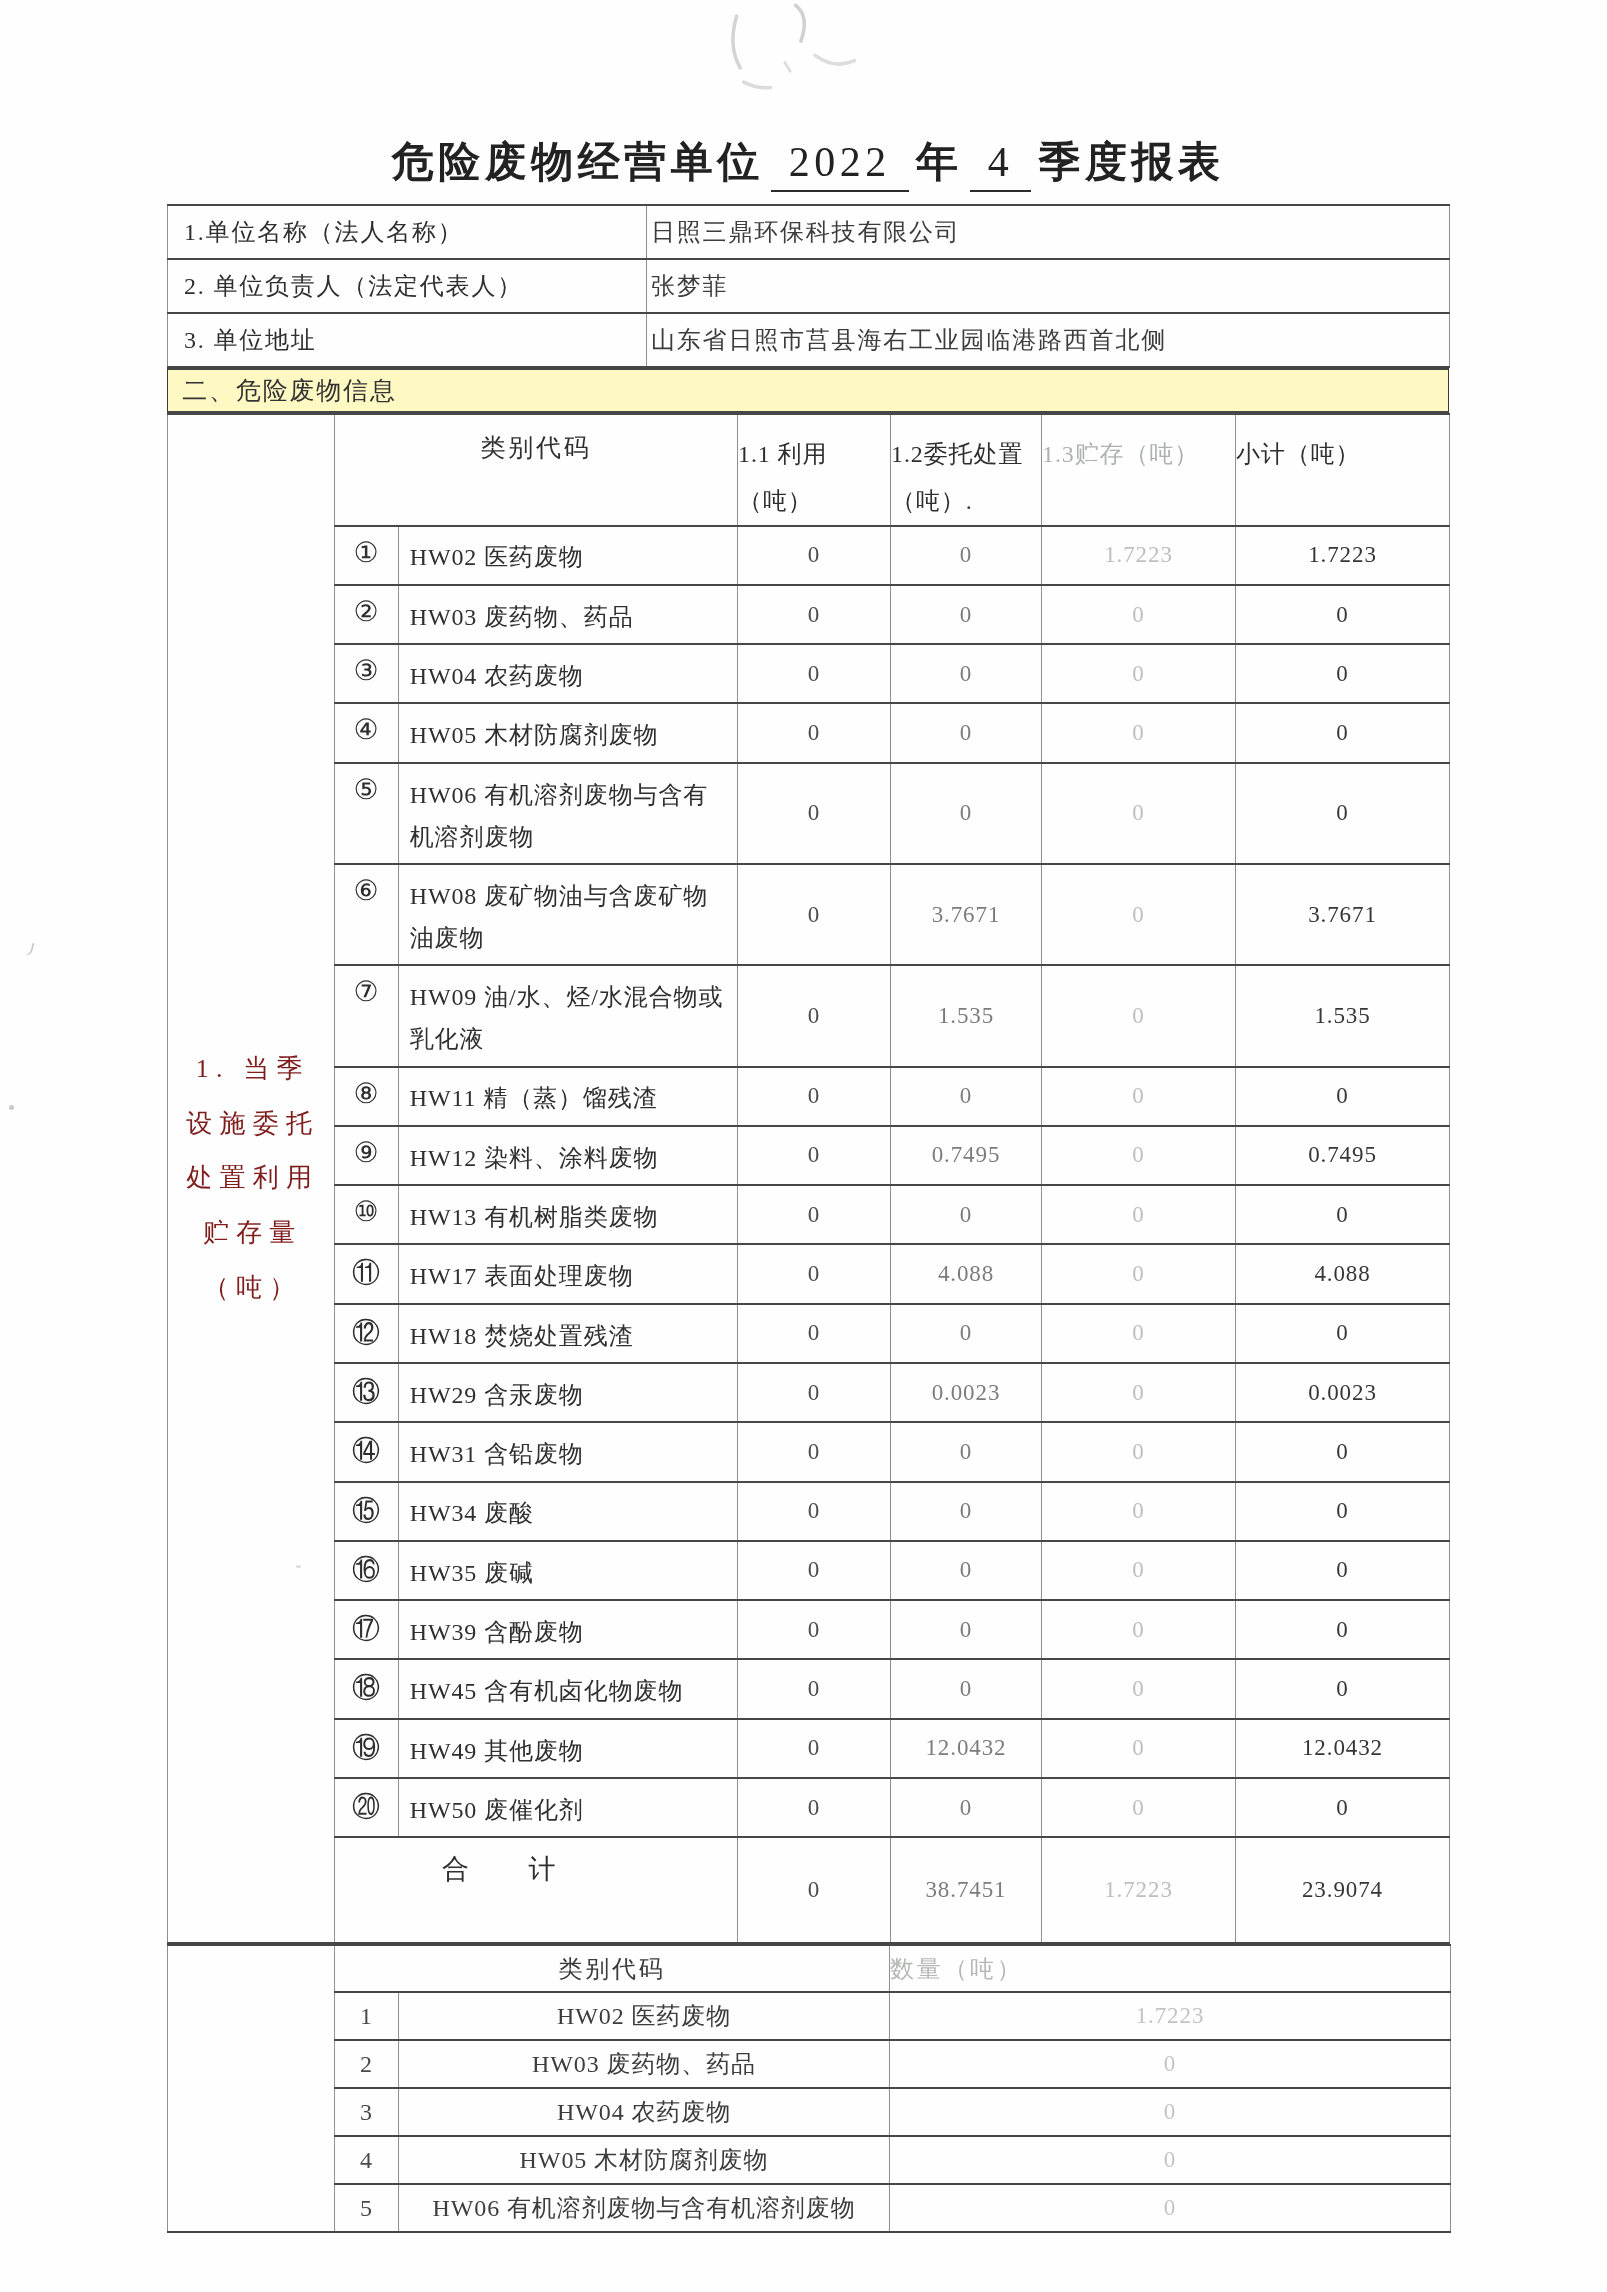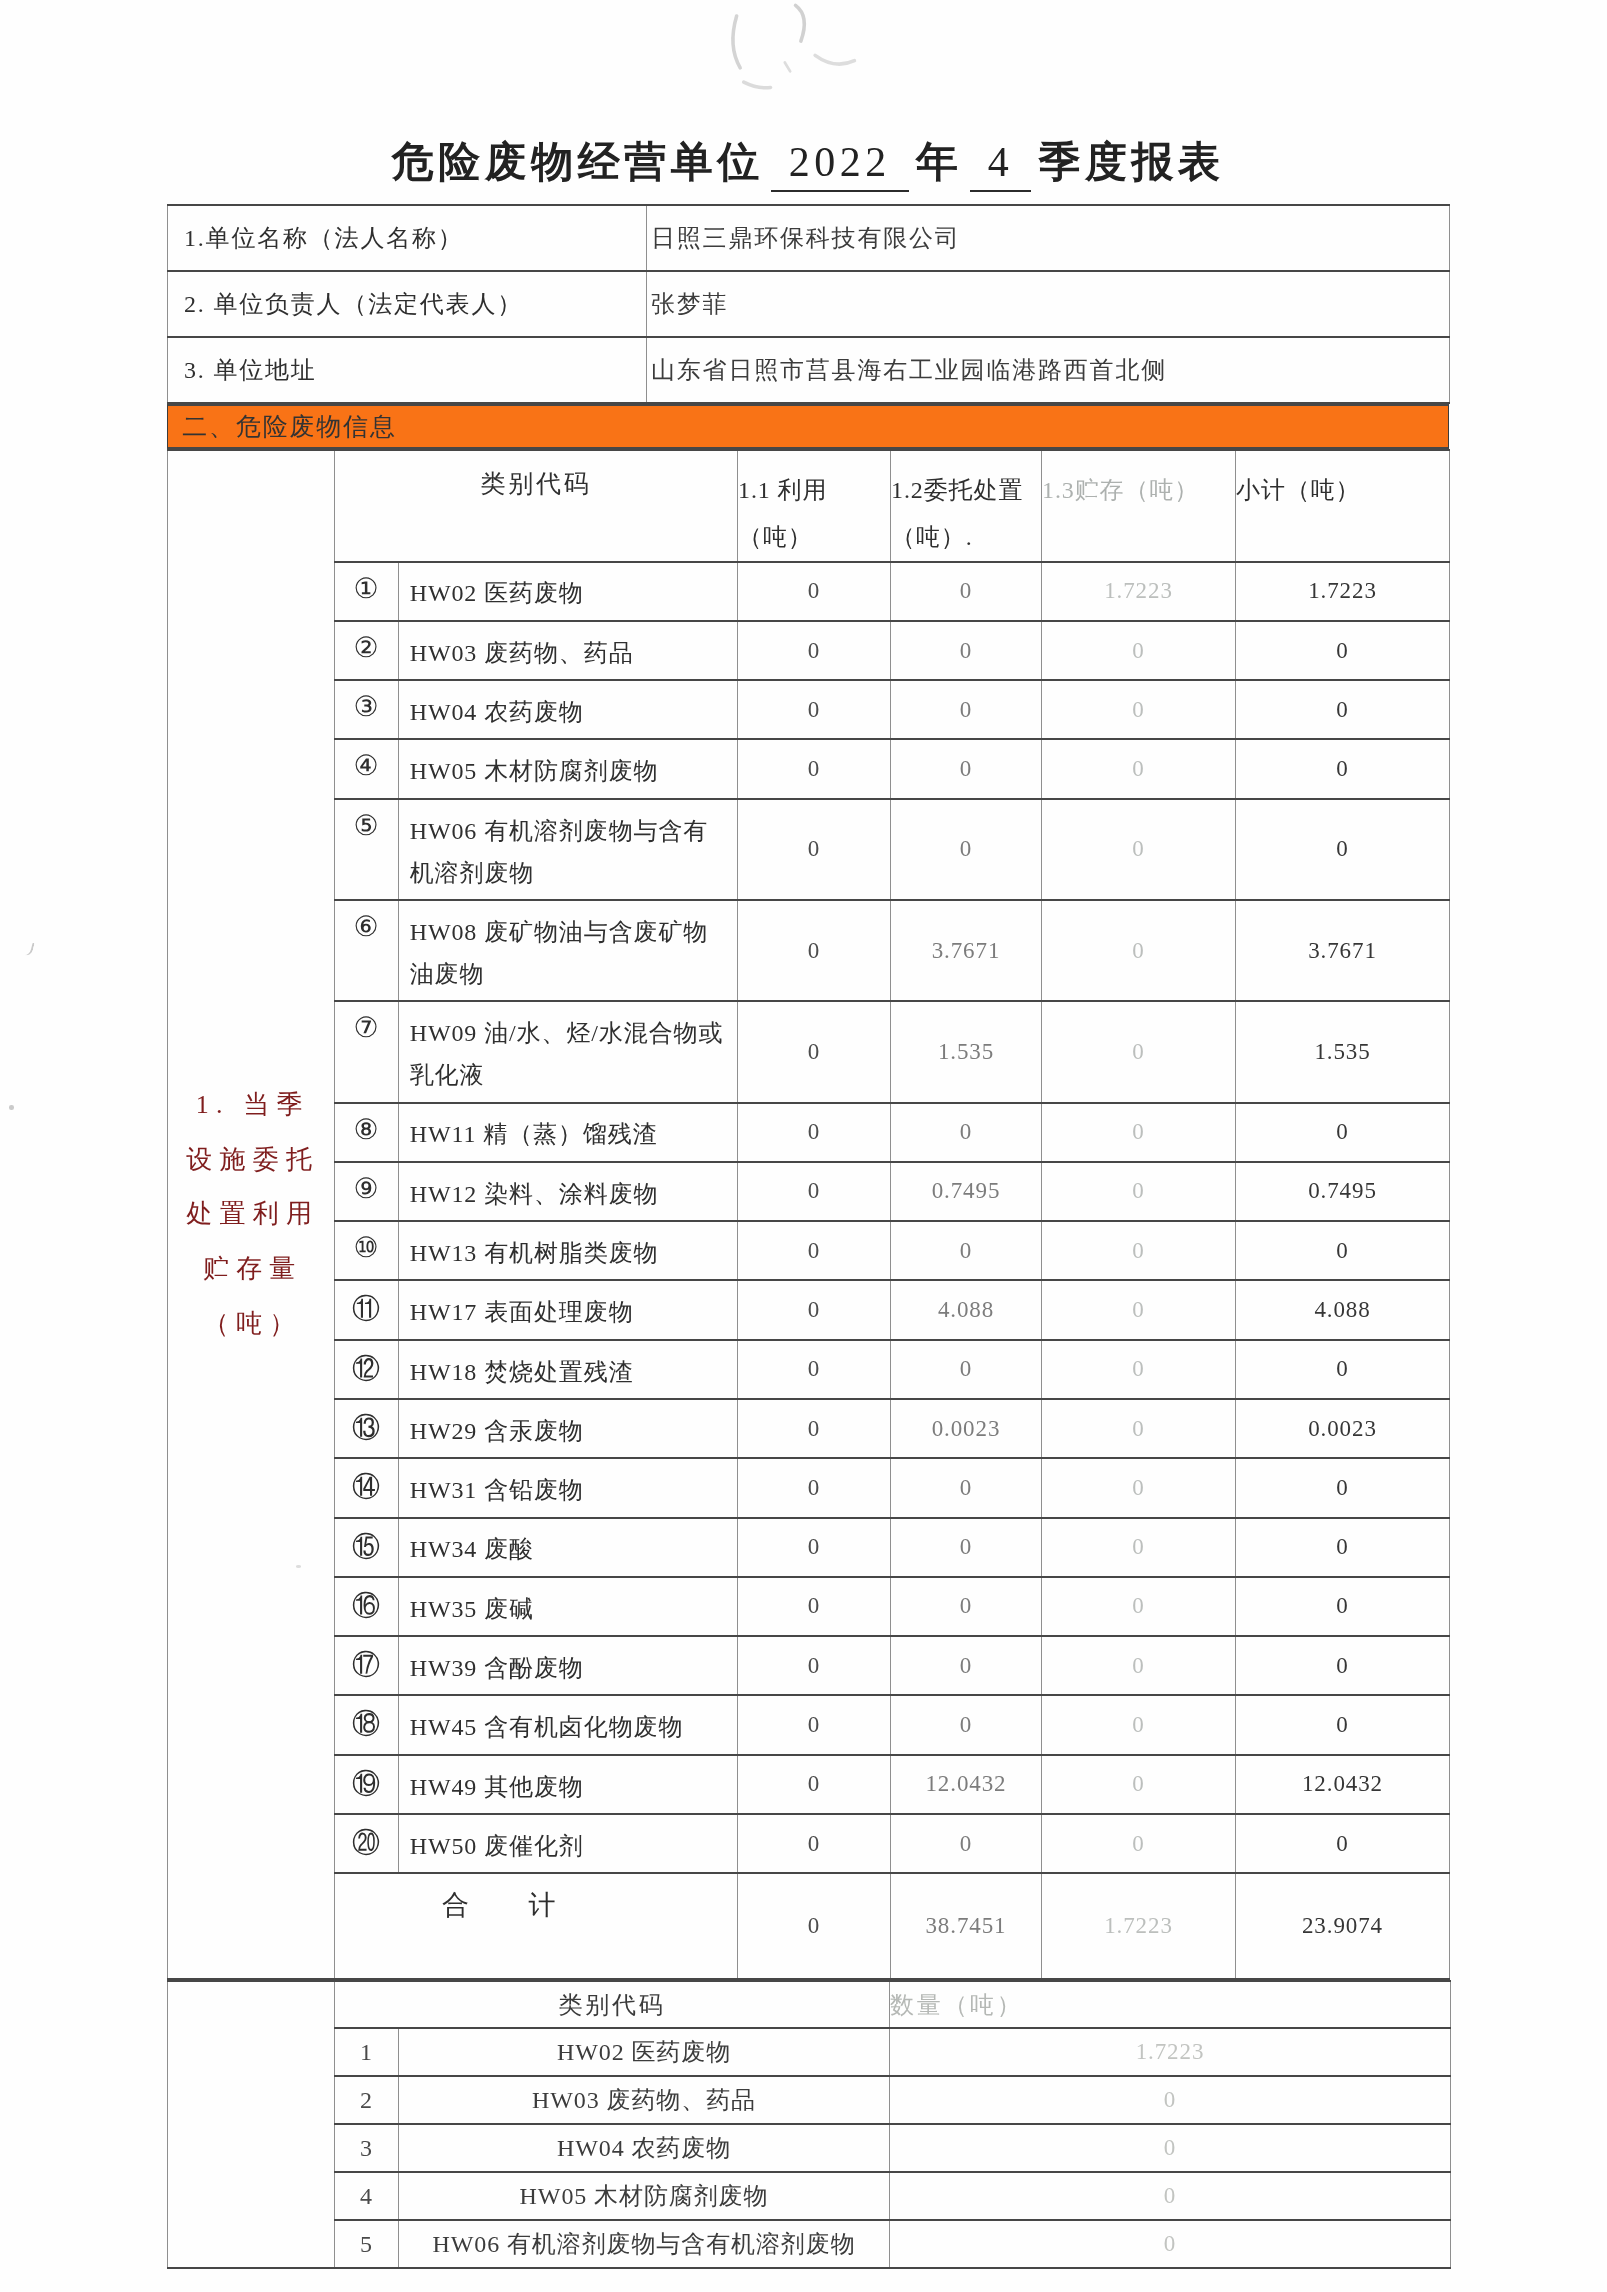--- a/index.html
+++ b/index.html
@@ -47,32 +47,32 @@
     border-right:0.9px solid #8f8f8f;
     border-top:2.7px solid #474747;
     border-bottom:2.7px solid #474747;
     padding:0;
     box-sizing:border-box;
     letter-spacing:0.9px;
   }
   table.tbl{border:1.8px solid #3c3c3c;}
 
   
-  .info tr{height:66px;}
+  .info tr{height:54px;}
   .info td{vertical-align:middle;}
   .info .info-label{padding-left:16px;letter-spacing:1.8px;}
   .info .info-value{padding-left:4px;color:#3c3c3c;letter-spacing:1.8px;}
 
   
   .section{
     width:1282px;height:45px;box-sizing:border-box;
     border:1.8px solid #3c3c3c;border-top:2.7px solid #474747;border-bottom:2.7px solid #474747;
     line-height:41px;padding-left:14.3px;
     font-size:25px;letter-spacing:1.8px;color:#333;
-    background:#f97316;
+    background:#fef9c3;
   }
 
   
   .main tr{height:54px;}
   .main tr.hdr{height:91px;}
   .main tr.trow{height:106px;}
   .main td.side{
     vertical-align:middle;text-align:center;
     font-size:26px;letter-spacing:7.2px;line-height:2.1;
     padding:0 9px 0 12.5px;color:#7f1d1d;

